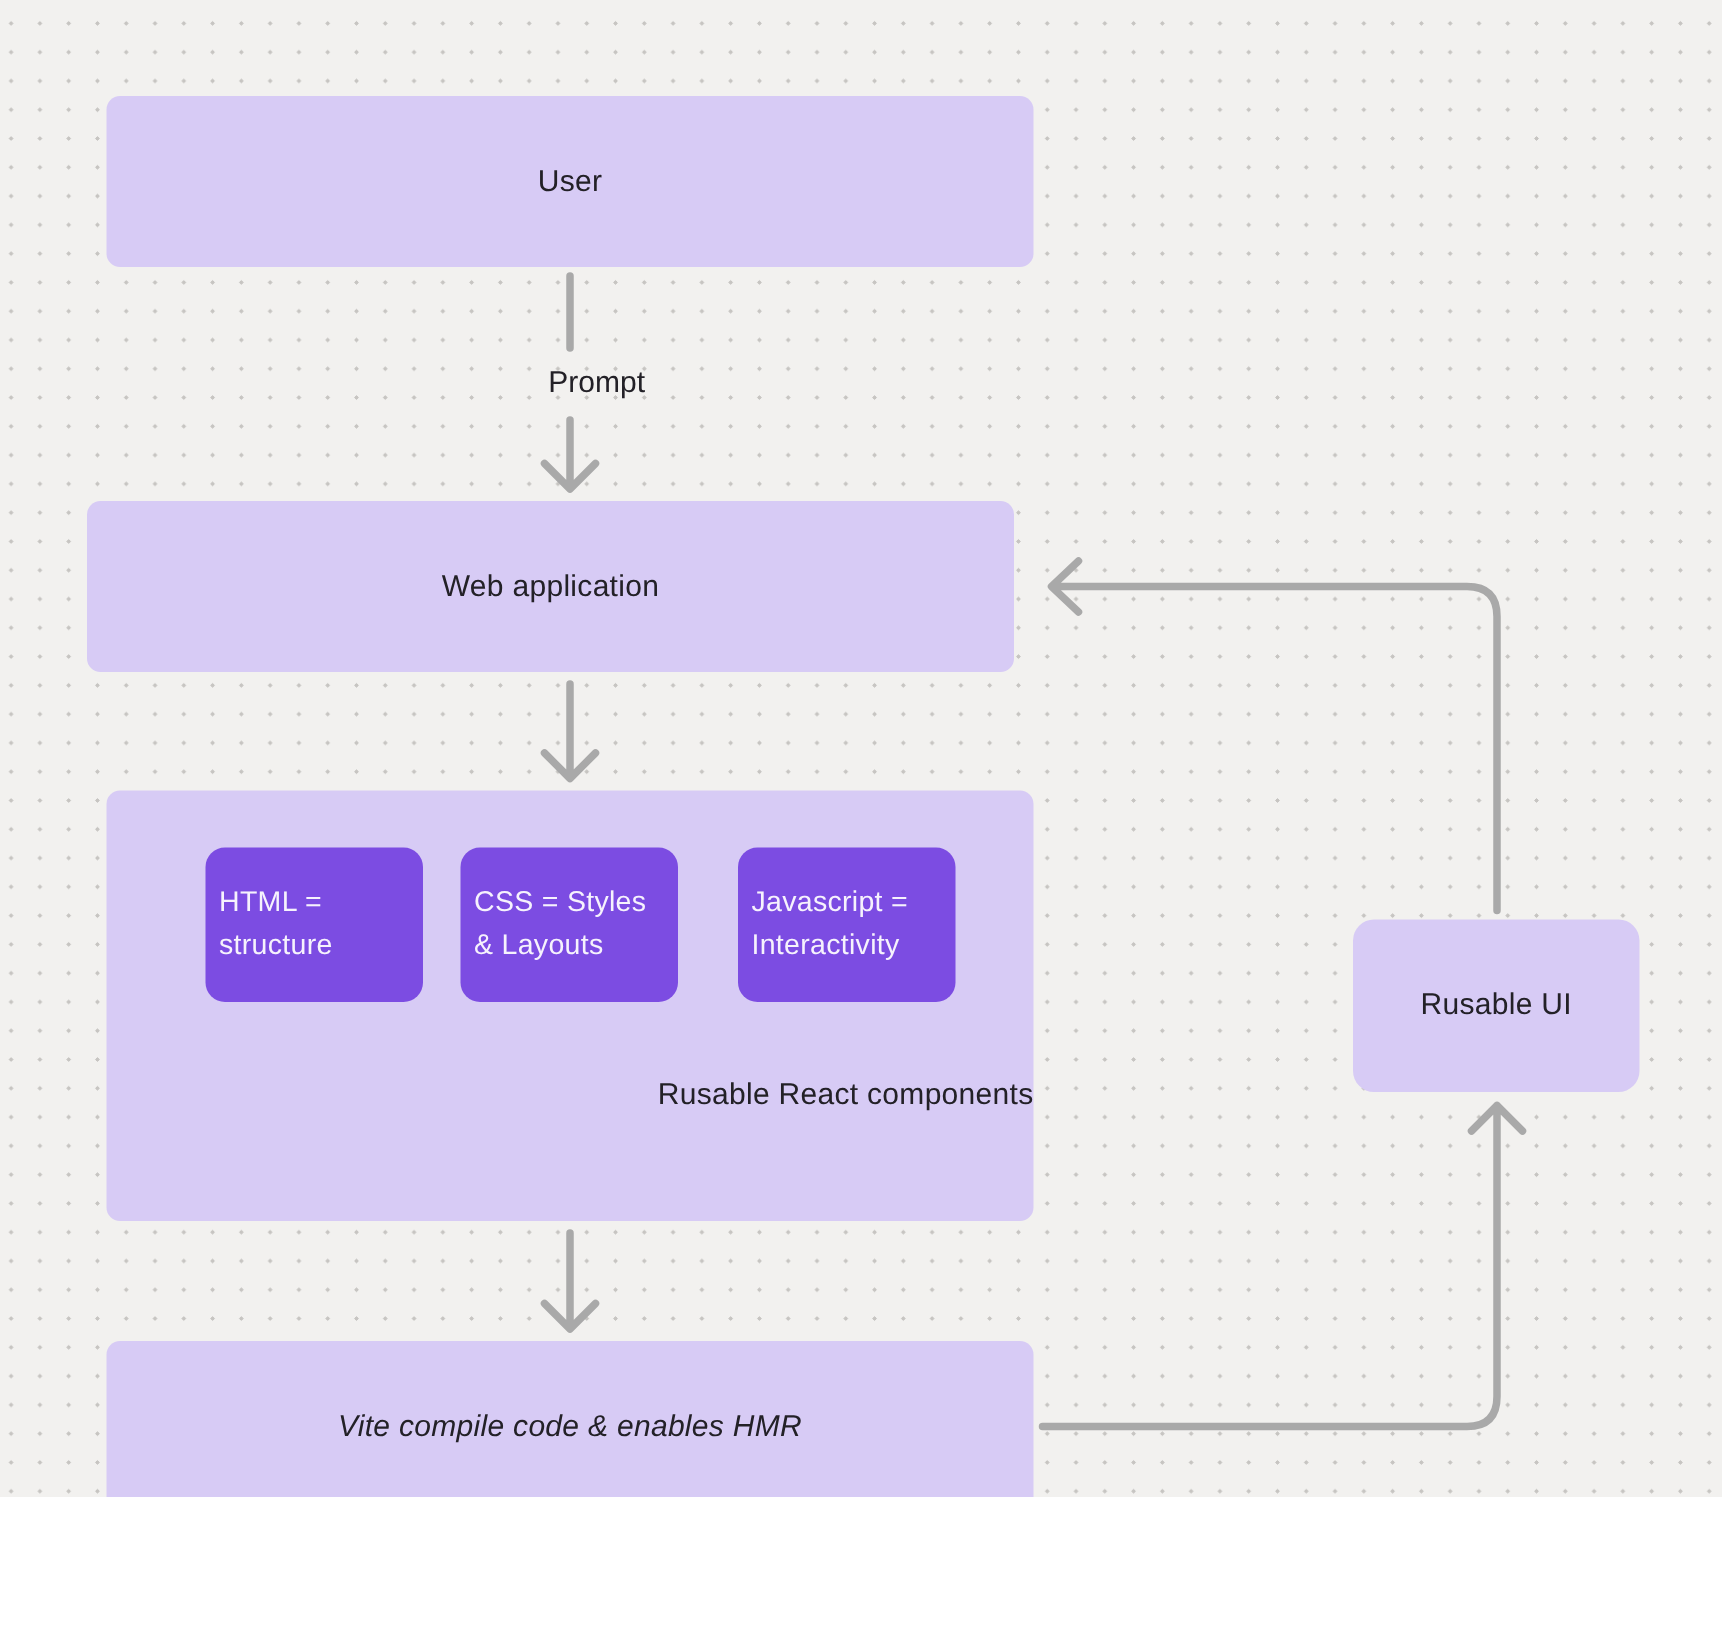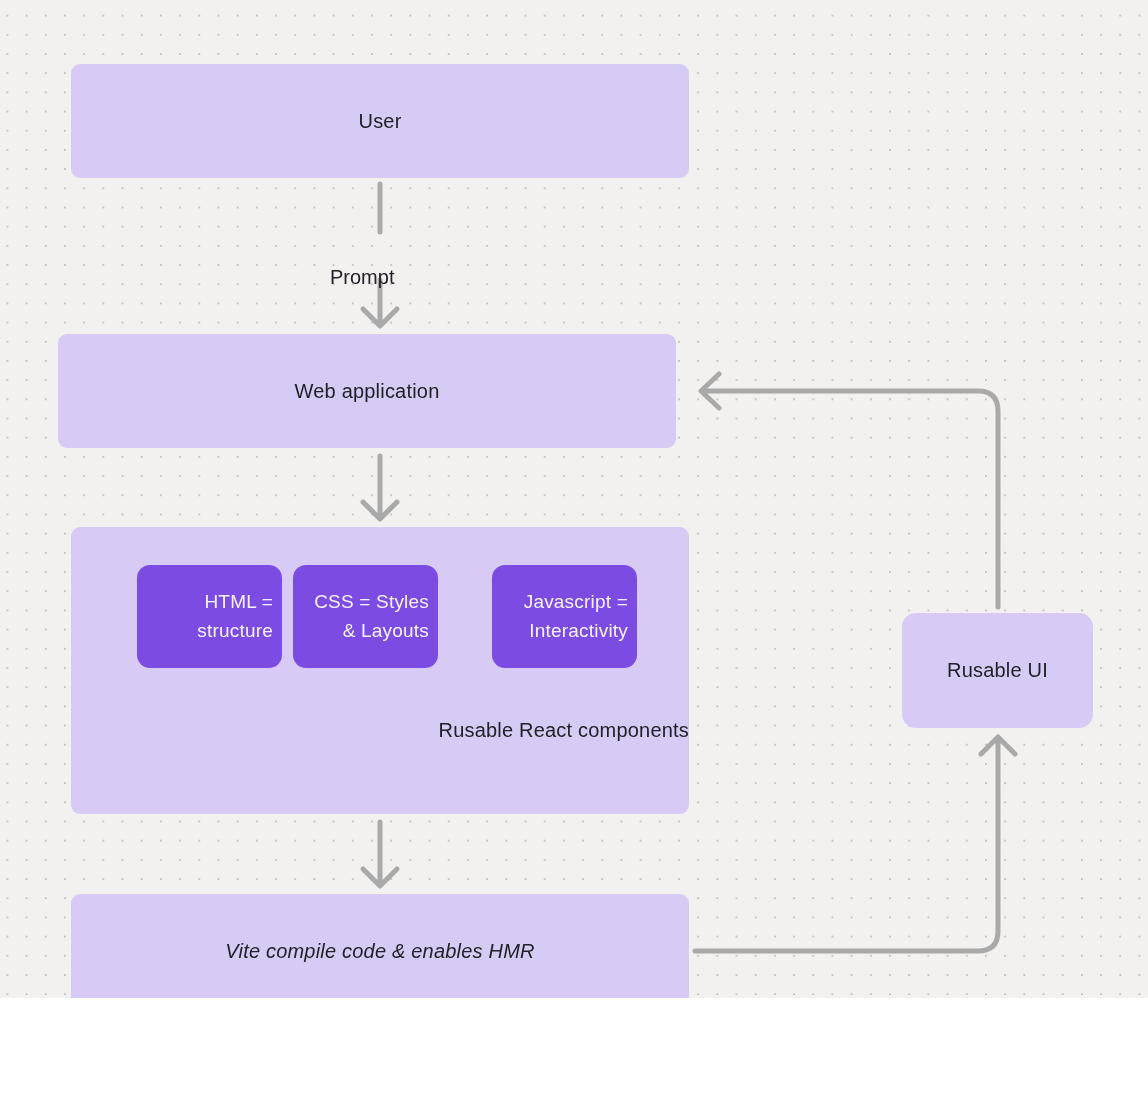--- a/index.html
+++ b/index.html
@@ -39,45 +39,44 @@
     box-sizing: border-box;
     padding: 0 9px;
     background: #7c4ce2;
     border-radius: 13px;
     color: #f6f2fd;
     font-size: 19px;
     line-height: 1.5;
     display: flex;
     align-items: center;
     justify-content: center;
-    text-align: right;
+    text-align: left;
   }
   .component-html { left: 66px; }
-  .component-css  { left: 222px; }
+  .component-css  { left: 236px; }
   .component-js   { left: 421px; }
 
   .group-caption {
     position: absolute;
     left: 0;
     right: 0;
     top: 192px;
     text-align: right;
     font-size: 20px;
     color: #232127;
   }
 
   .edge-label {
     position: absolute;
     left: 330px;
     top: 244px;
     width: 100px;
-    text-align: left;
+    text-align: right;
     font-size: 20px;
     color: #232127;
-    margin-top: 22px;
   }
 
   .connectors {
     position: absolute;
     left: 0;
     top: 0;
     pointer-events: none;
   }
   .connectors path {
     fill: none;

